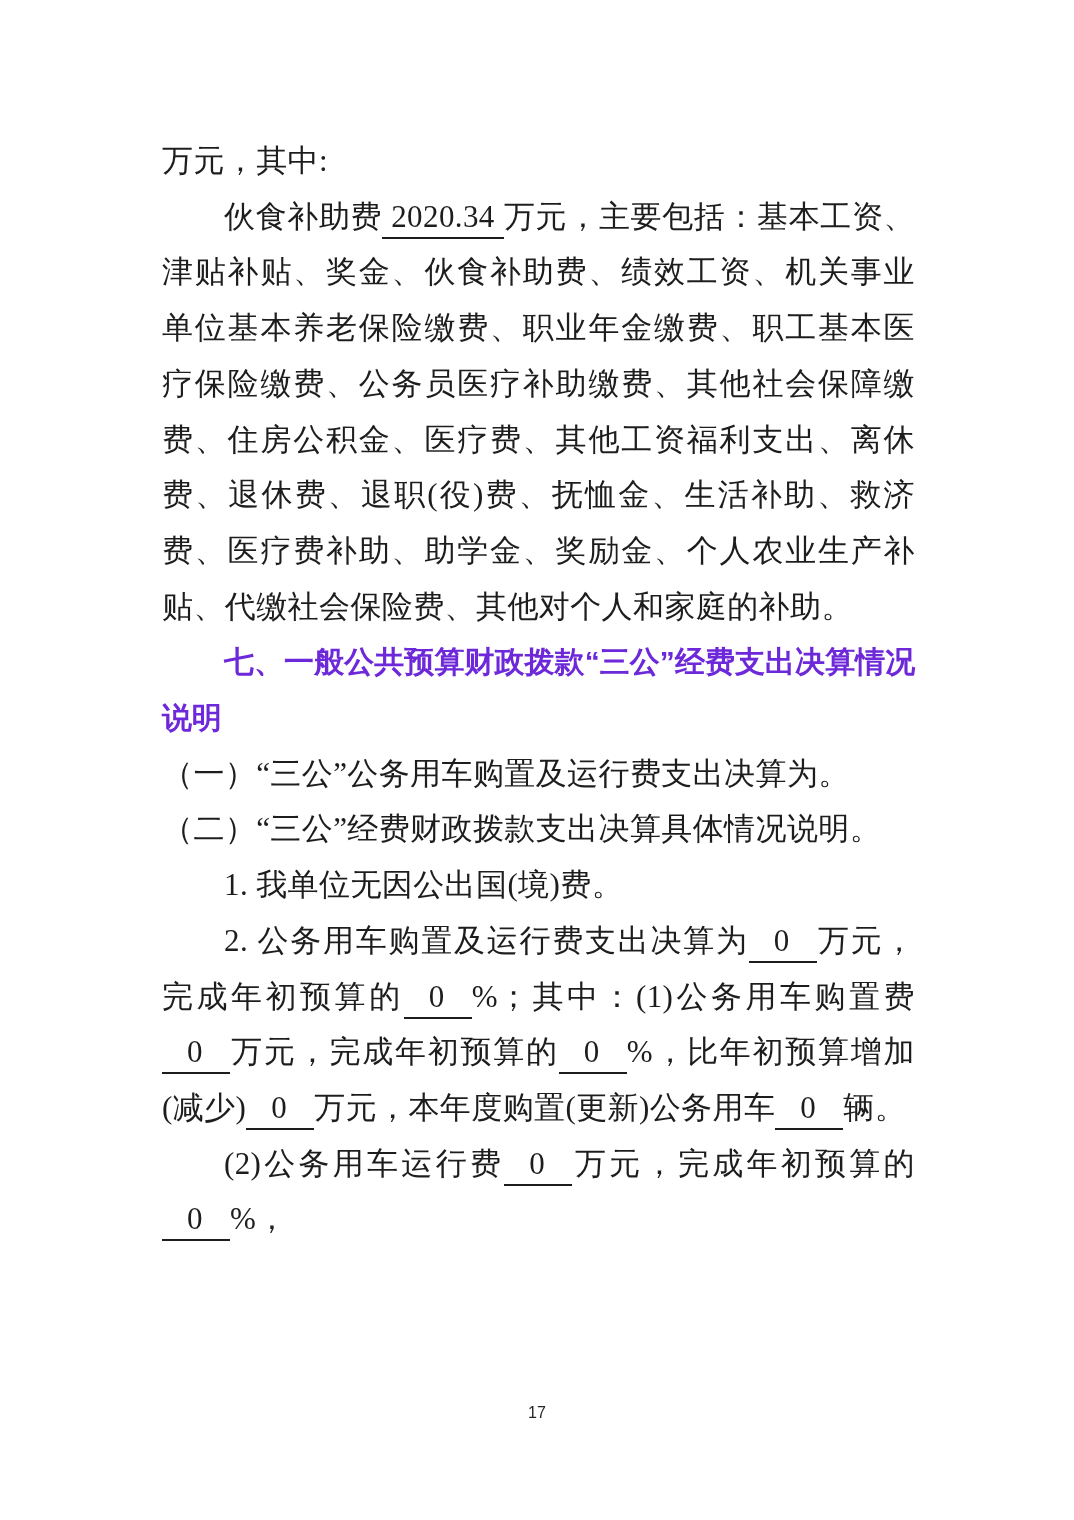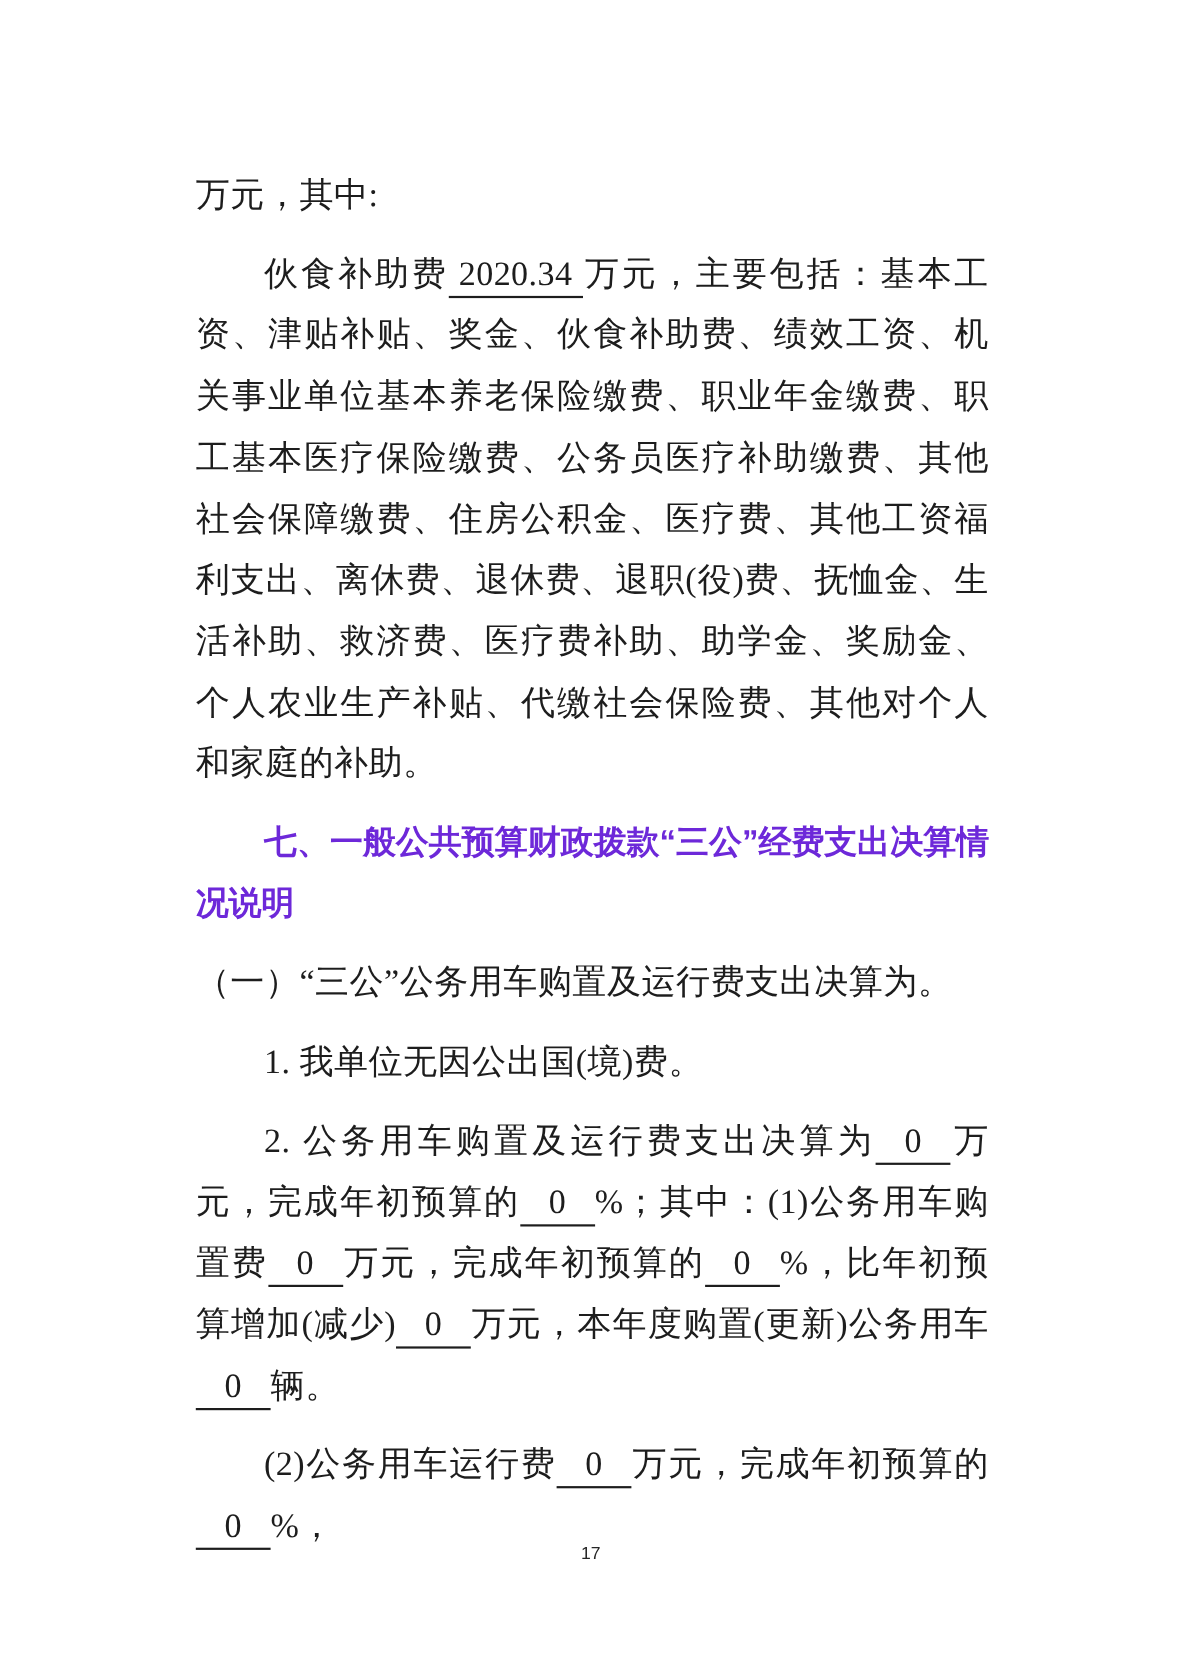--- a/index.html
+++ b/index.html
@@ -16,37 +16,36 @@
     position: absolute;
     left: 162px;
     top: 133px;
     width: 753px;
     font-size: 31px;
     line-height: 55.7px;
     text-align: justify;
     letter-spacing: 0.4px;
   }
   .body-text p, .body-text h2 {
-    margin: 16px;
+    margin: 0;
     padding: 0;
   }
   .indent { text-indent: 62px; }
   .heading {
     font-family: "Liberation Sans", "DejaVu Sans", sans-serif;
     font-weight: 700;
     font-size: 30px;
     letter-spacing: -0.3px;
     color: #6d28d9;
   }
   .blank {
     border-bottom: 2px solid #1d1d1d;
     white-space: nowrap;
     display: inline-block;
     text-indent: 0;
-    text-align: center;
     line-height: 40px;
   }
   .pad-a { min-width: 102px; padding: 0 9px; }   
   .pad-b { min-width: 60px;  padding: 0 20px; }  
   .pad-c { min-width: 18px;  padding: 0 25px; }  
   .page-number {
     position: absolute;
     top: 1401px;
     left: 0;
     width: 100%;
@@ -65,20 +64,21 @@
 
     <p><span>万元，其中:</span></p>
 
     <p class="indent"><span>伙食补助费</span><span class="blank pad-a">2020.34</span><span>万元，主要包括：基本工资、津贴补贴、奖金、伙食补助费、绩效工资、机关事业单位基本养老保险缴费、职业年金缴费、职工基本医疗保险缴费、公务员医疗补助缴费、其他社会保障缴费、住房公积金、医疗费、其他工资福利支出、离休费、退休费、退职(役)费、抚恤金、生活补助、救济费、医疗费补助、助学金、奖励金、个人农业生产补贴、代缴社会保险费、其他对个人和家庭的补助。</span></p>
 
     <h2 class="heading indent"><span>七、一般公共预算财政拨款“三公”经费支出决算情况说明</span></h2>
 
     <p><span>（一）“三公”公务用车购置及运行费支出决算为。</span></p>
 
 
+    <p><span>（二）“三公”经费财政拨款支出决算具体情况说明。</span></p>
 
     <p class="indent"><span>1. 我单位无因公出国(境)费。</span></p>
 
     <p class="indent"><span>2. 公务用车购置及运行费支出决算为</span><span class="blank pad-c">0</span><span>万元，完成年初预算的</span><span class="blank pad-c">0</span><span>%；其中：(1)公务用车购置费</span><span class="blank pad-c">0</span><span>万元，完成年初预算的</span><span class="blank pad-c">0</span><span>%，比年初预算增加(减少)</span><span class="blank pad-c">0</span><span>万元，本年度购置(更新)公务用车</span><span class="blank pad-c">0</span><span>辆。</span></p>
 
     <p class="indent"><span>(2)公务用车运行费</span><span class="blank pad-c">0</span><span>万元，完成年初预算的</span><span class="blank pad-c">0</span><span>%，</span></p>
 
   </div>
 
   <div class="page-number">17</div>

